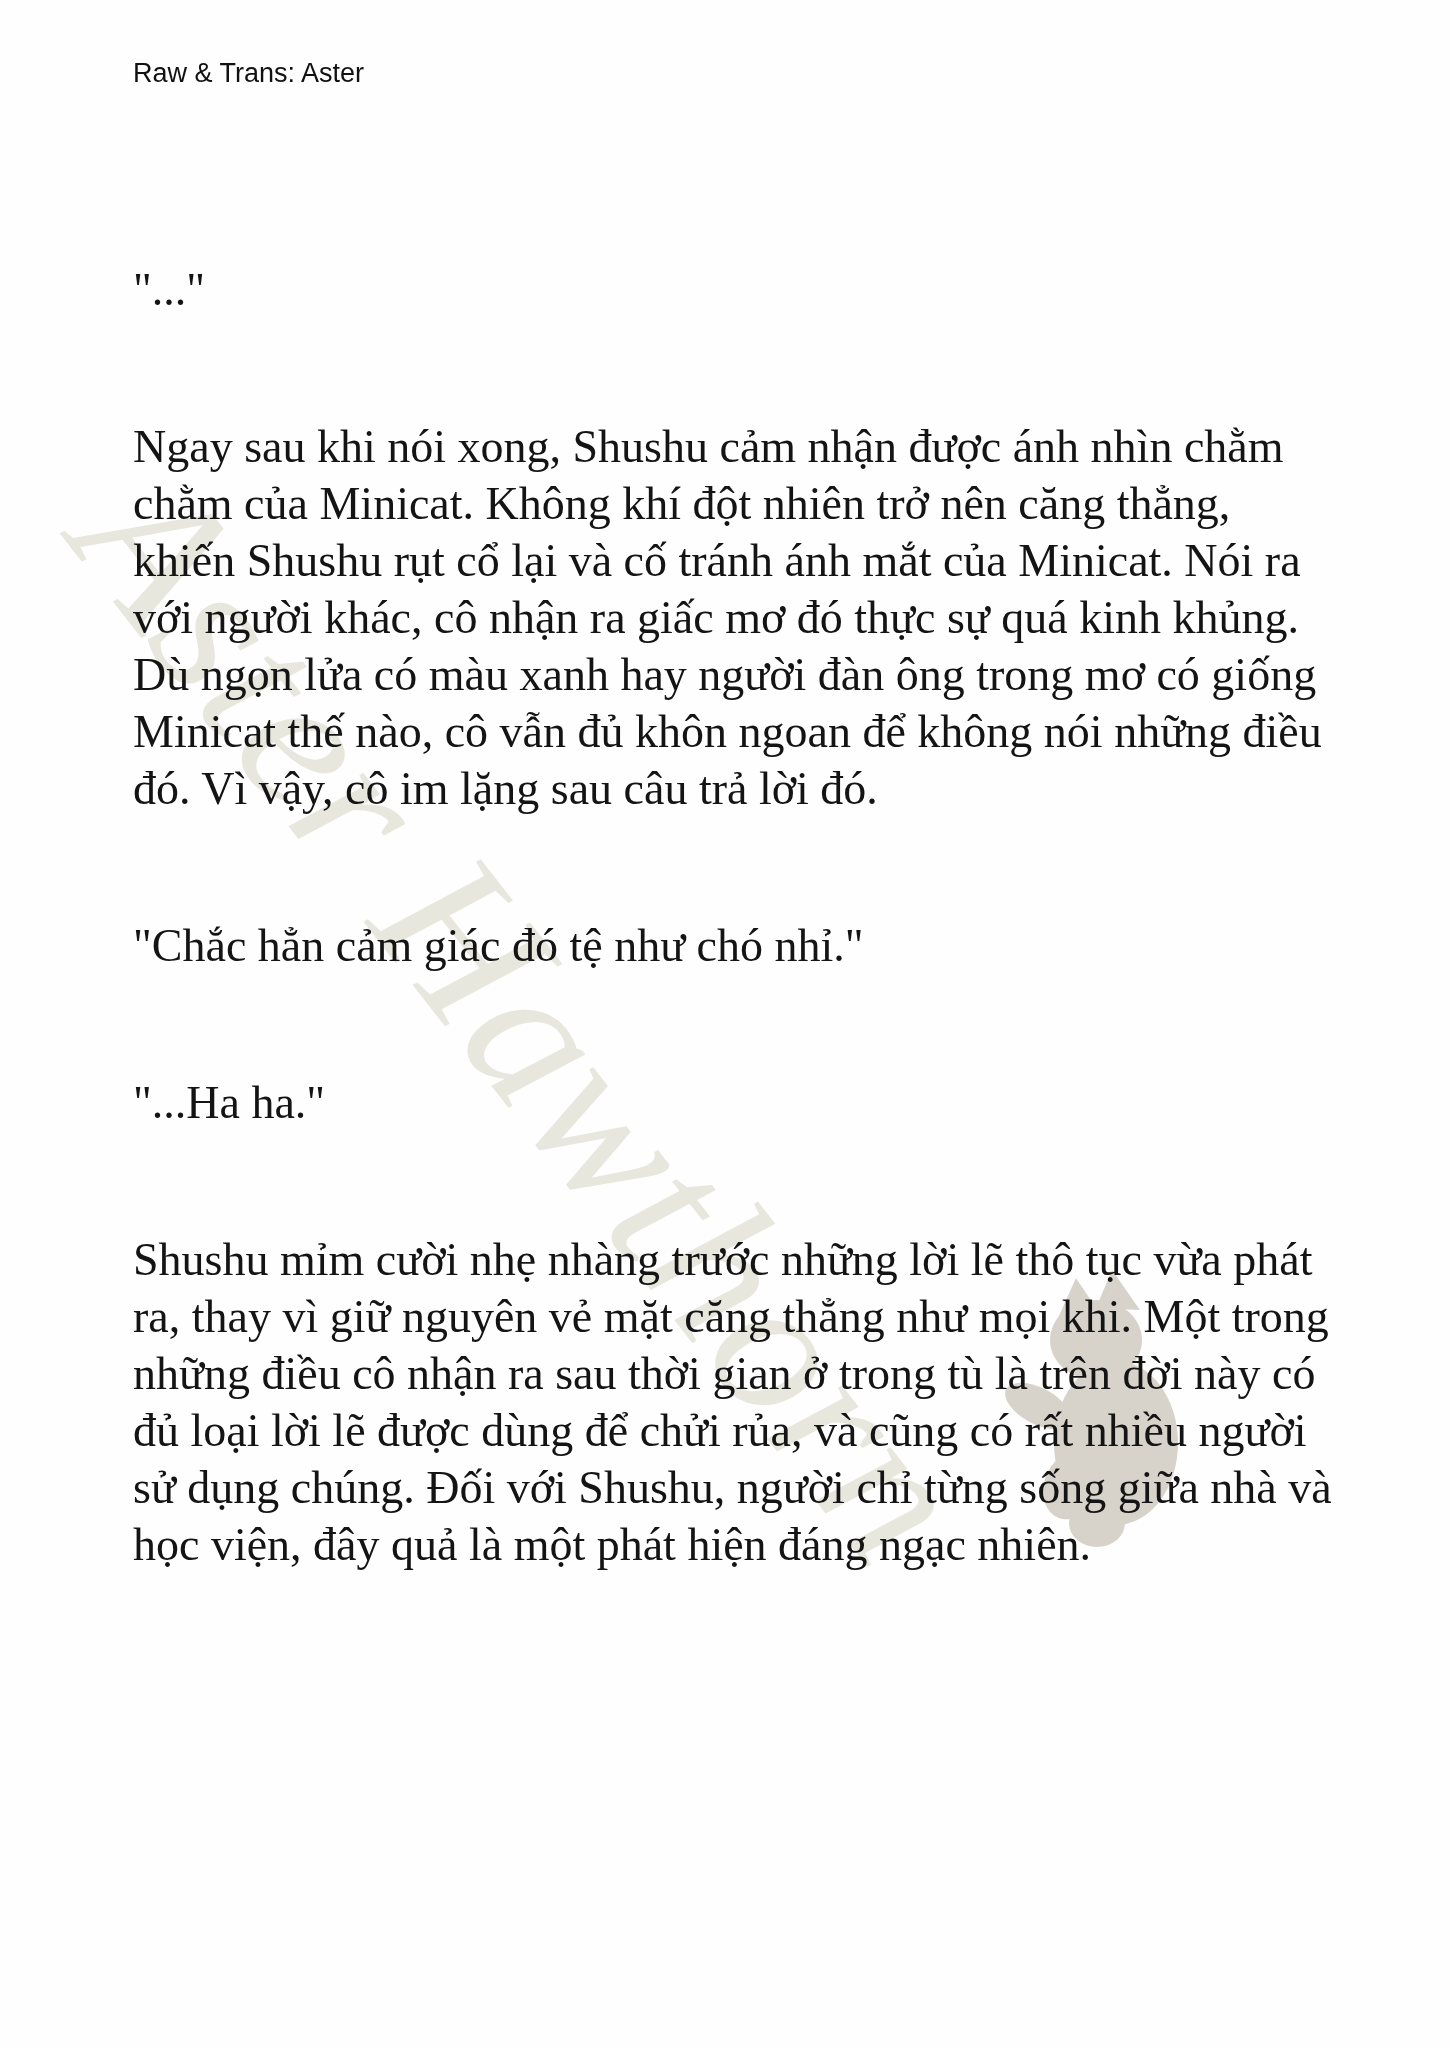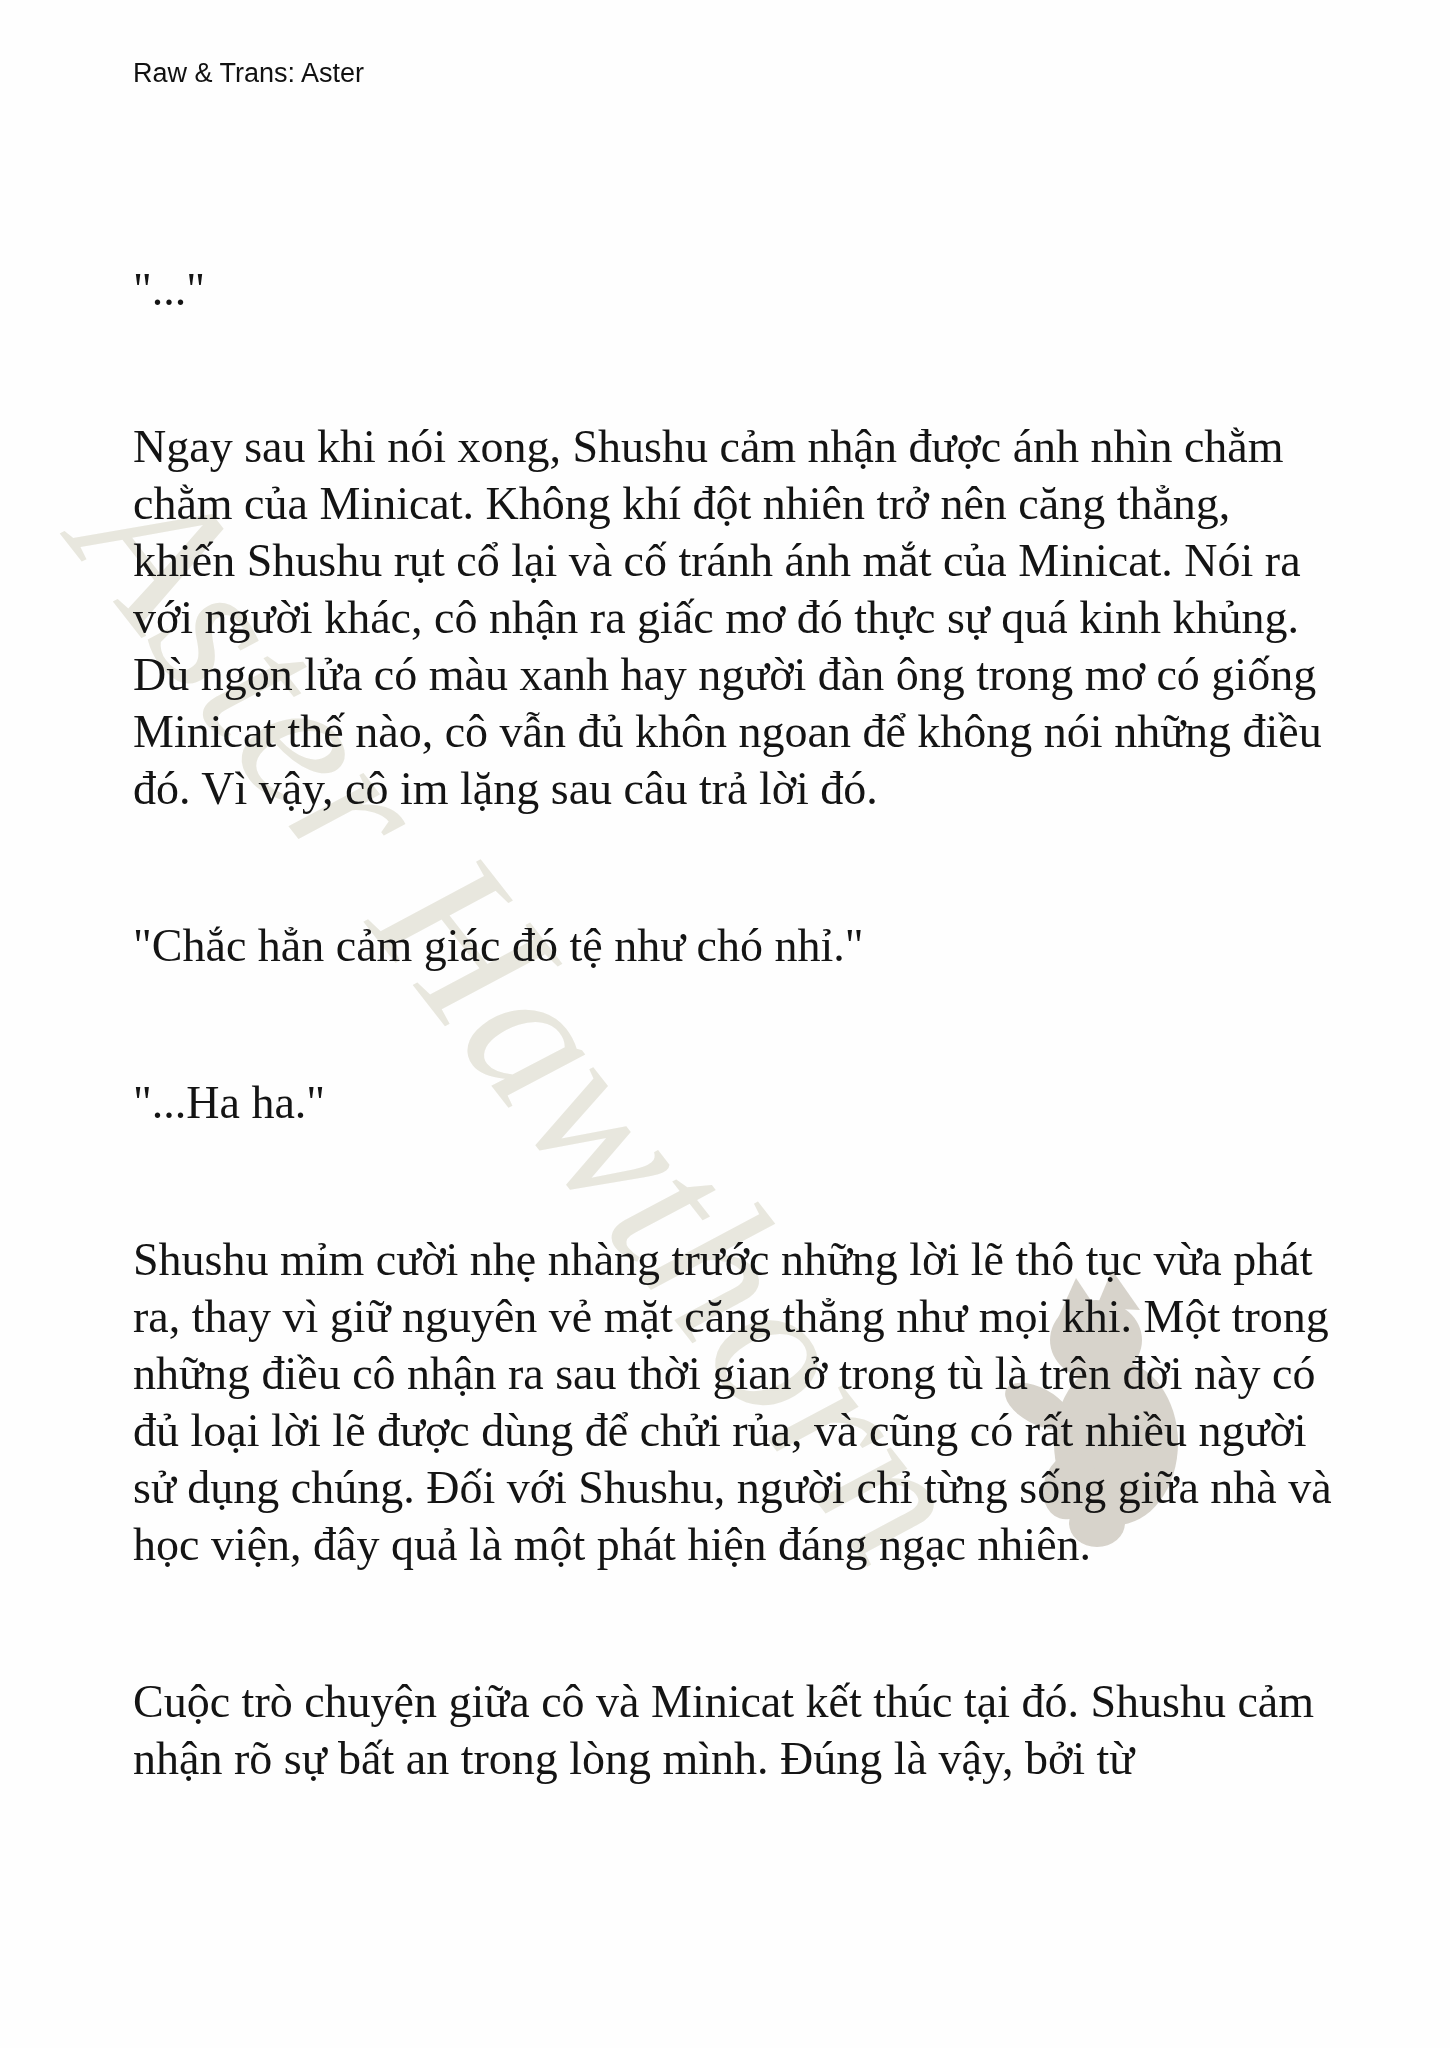--- a/index.html
+++ b/index.html
@@ -89,17 +89,16 @@
   <div class="content">
     <p class="header-credit">Raw &amp; Trans: Aster</p>
 
     <main class="body-text">
 
     <p class="para" style="color: rgb(20, 20, 20);">"..."</p>
         <p class="para" style="color: rgb(20, 20, 20);">Ngay sau khi nói xong, Shushu cảm nhận được ánh nhìn chằm chằm của Minicat. Không khí đột nhiên trở nên căng thẳng, khiến Shushu rụt cổ lại và cố tránh ánh mắt của Minicat. Nói ra với người khác, cô nhận ra giấc mơ đó thực sự quá kinh khủng. Dù ngọn lửa có màu xanh hay người đàn ông trong mơ có giống Minicat thế nào, cô vẫn đủ khôn ngoan để không nói những điều đó. Vì vậy, cô im lặng sau câu trả lời đó.</p>
         <p class="para" style="color: rgb(20, 20, 20);">"Chắc hẳn cảm giác đó tệ như chó nhỉ."</p>
         <p class="para" style="color: rgb(20, 20, 20);">"...Ha ha."</p>
         <p class="para" style="color: rgb(20, 20, 20);">Shushu mỉm cười nhẹ nhàng trước những lời lẽ thô tục vừa phát ra, thay vì giữ nguyên vẻ mặt căng thẳng như mọi khi. Một trong những điều cô nhận ra sau thời gian ở trong tù là trên đời này có đủ loại lời lẽ được dùng để chửi rủa, và cũng có rất nhiều người sử dụng chúng. Đối với Shushu, người chỉ từng sống giữa nhà và học viện, đây quả là một phát hiện đáng ngạc nhiên.</p>
-        <p class="para" style="color: rgb(20, 20, 20);">Cuộc trò chuyện giữa cô và Minicat kết thúc tại đó. Shushu cảm nhận rõ sự bất an trong lòng mình. Đúng là vậy, bởi từ</p>
       </main>
   </div>
 
 </div>
 
 </body></html>

